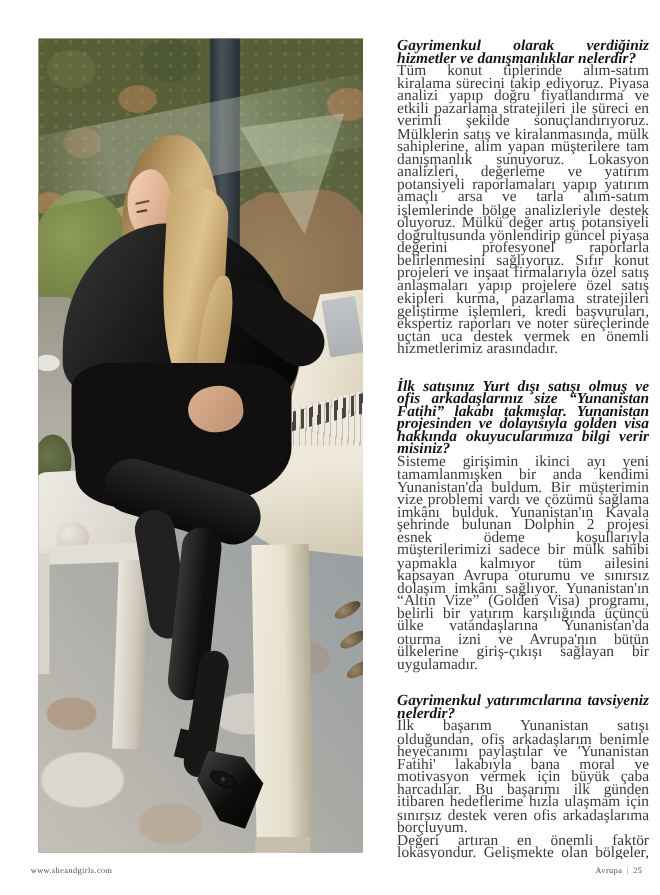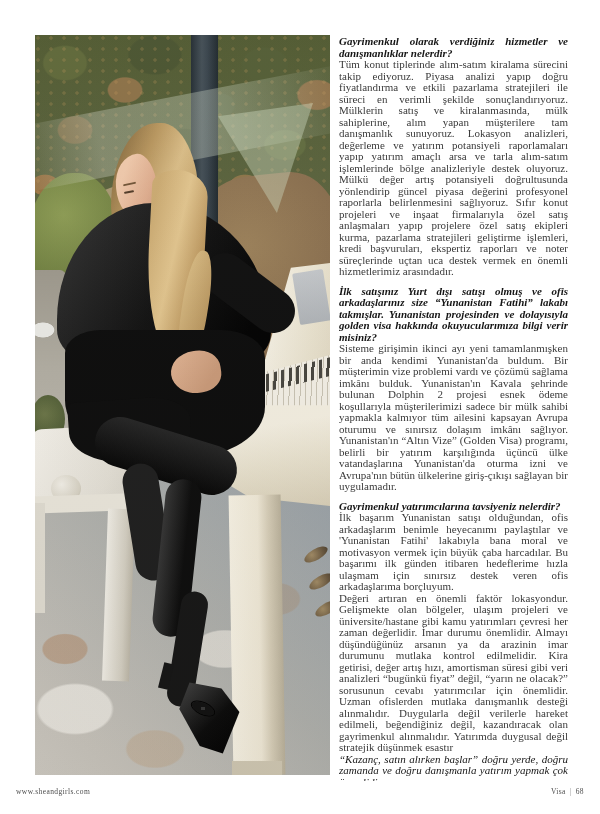--- a/index.html
+++ b/index.html
@@ -113,29 +113,29 @@
   .wm-shin2{left:139px;top:556px;width:27px;height:116px;border-radius:14px;background:#151515;transform:rotate(9deg);}
   .wm-heel{left:126px;top:628px;width:10px;height:26px;background:#141414;transform:rotate(14deg);}
   .wm-shoe{left:143px;top:646px;width:64px;height:74px;
     clip-path:polygon(18% 2%,68% 10%,96% 42%,70% 98%,34% 88%,2% 38%);
     background:linear-gradient(135deg,#3c3c3c 8%,#0a0a0a 55%,#000);}
   .wm-bow{left:156px;top:668px;width:24px;height:11px;border-radius:50%;transform:rotate(25deg);
     background:radial-gradient(circle at 50% 50%,#353535 0 2px,#101010 2px);box-shadow:0 0 0 1px #000;}
   .ph-grade{inset:0;background:linear-gradient(180deg,rgba(255,255,255,.03),rgba(60,55,45,.06));}
 
   
-  .column{position:absolute;left:339px;top:36px;width:229px;height:745px;overflow:hidden;
-    font-size:11px;line-height:11.5px;text-align:justify;color:#3a3a3a;}
+  .column{position:absolute;left:361px;top:36px;width:229px;height:745px;overflow:hidden;
+    font-size:14px;line-height:11.5px;text-align:justify;color:#3a3a3a;}
   .blk{margin:0;}
-  .blk.question{font-weight:700;font-style:italic;color:#151515;margin-top:8px;}
+  .blk.question{font-weight:700;font-style:italic;color:#151515;margin-top:22px;}
   .blk.question:first-child{margin-top:0;}
   .blk.bold{font-weight:400;font-style:italic;color:#151515;}
 
   
-  .footer-left{position:absolute;left:16px;top:787px;font-size:7.5px;color:#4d4d4d;letter-spacing:.4px;}
+  .footer-left{position:absolute;left:28px;top:787px;font-size:7.5px;color:#4d4d4d;letter-spacing:.4px;}
   .footer-right{position:absolute;right:16px;top:787px;font-size:7.5px;color:#4d4d4d;letter-spacing:.4px;}
   .footer-right .divider{display:inline-block;margin:0 4px;color:#8a8a8a;}
 </style>
 </head>
 <body>
 
 <div class="page">
 
   <div class="photo">
     <div class="pp ph-green"></div>
@@ -196,16 +196,16 @@
       <p class="blk question">İlk satışınız Yurt dışı satışı olmuş ve ofis arkadaşlarınız size “Yunanistan Fatihi” lakabı takmışlar. Yunanistan projesinden ve dolayısıyla golden visa hakkında okuyucularımıza bilgi verir misiniz?</p>
       <p class="blk answer">Sisteme girişimin ikinci ayı yeni tamamlanmışken bir anda kendimi Yunanistan'da buldum. Bir müşterimin vize problemi vardı ve çözümü sağlama imkânı bulduk. Yunanistan'ın Kavala şehrinde bulunan Dolphin 2 projesi esnek ödeme koşullarıyla müşterilerimizi sadece bir mülk sahibi yapmakla kalmıyor tüm ailesini kapsayan Avrupa oturumu ve sınırsız dolaşım imkânı sağlıyor. Yunanistan'ın “Altın Vize” (Golden Visa) programı, belirli bir yatırım karşılığında üçüncü ülke vatandaşlarına Yunanistan'da oturma izni ve Avrupa'nın bütün ülkelerine giriş-çıkışı sağlayan bir uygulamadır.</p>
       <p class="blk question">Gayrimenkul yatırımcılarına tavsiyeniz nelerdir?</p>
       <p class="blk answer">İlk başarım Yunanistan satışı olduğundan, ofis arkadaşlarım benimle heyecanımı paylaştılar ve 'Yunanistan Fatihi' lakabıyla bana moral ve motivasyon vermek için büyük çaba harcadılar. Bu başarımı ilk günden itibaren hedeflerime hızla ulaşmam için sınırsız destek veren ofis arkadaşlarıma borçluyum.</p>
       <p class="blk answer">Değeri artıran en önemli faktör lokasyondur. Gelişmekte olan bölgeler, ulaşım projeleri ve üniversite/hastane gibi kamu yatırımları çevresi her zaman değerlidir. İmar durumu önemlidir. Almayı düşündüğünüz arsanın ya da arazinin imar durumunu mutlaka kontrol edilmelidir. Kira getirisi, değer artış hızı, amortisman süresi gibi veri analizleri “bugünkü fiyat” değil, “yarın ne olacak?” sorusunun cevabı yatırımcılar için önemlidir. Uzman ofislerden mutlaka danışmanlık desteği alınmalıdır. Duygularla değil verilerle hareket edilmeli, beğendiğiniz değil, kazandıracak olan gayrimenkul alınmalıdır. Yatırımda duygusal değil stratejik düşünmek esastır</p>
       <p class="blk bold">“Kazanç, satın alırken başlar” doğru yerde, doğru zamanda ve doğru danışmanla yatırım yapmak çok önemlidir.</p>
     </div>
 
   <div class="footer-left">www.sheandgirls.com</div>
   <div class="footer-right">
-    <span>Visa</span><span class="divider">|</span><span>68</span>
+    <span>Avrupa</span><span class="divider">|</span><span>25</span>
   </div>
 
 </div>
 
 </body></html>

